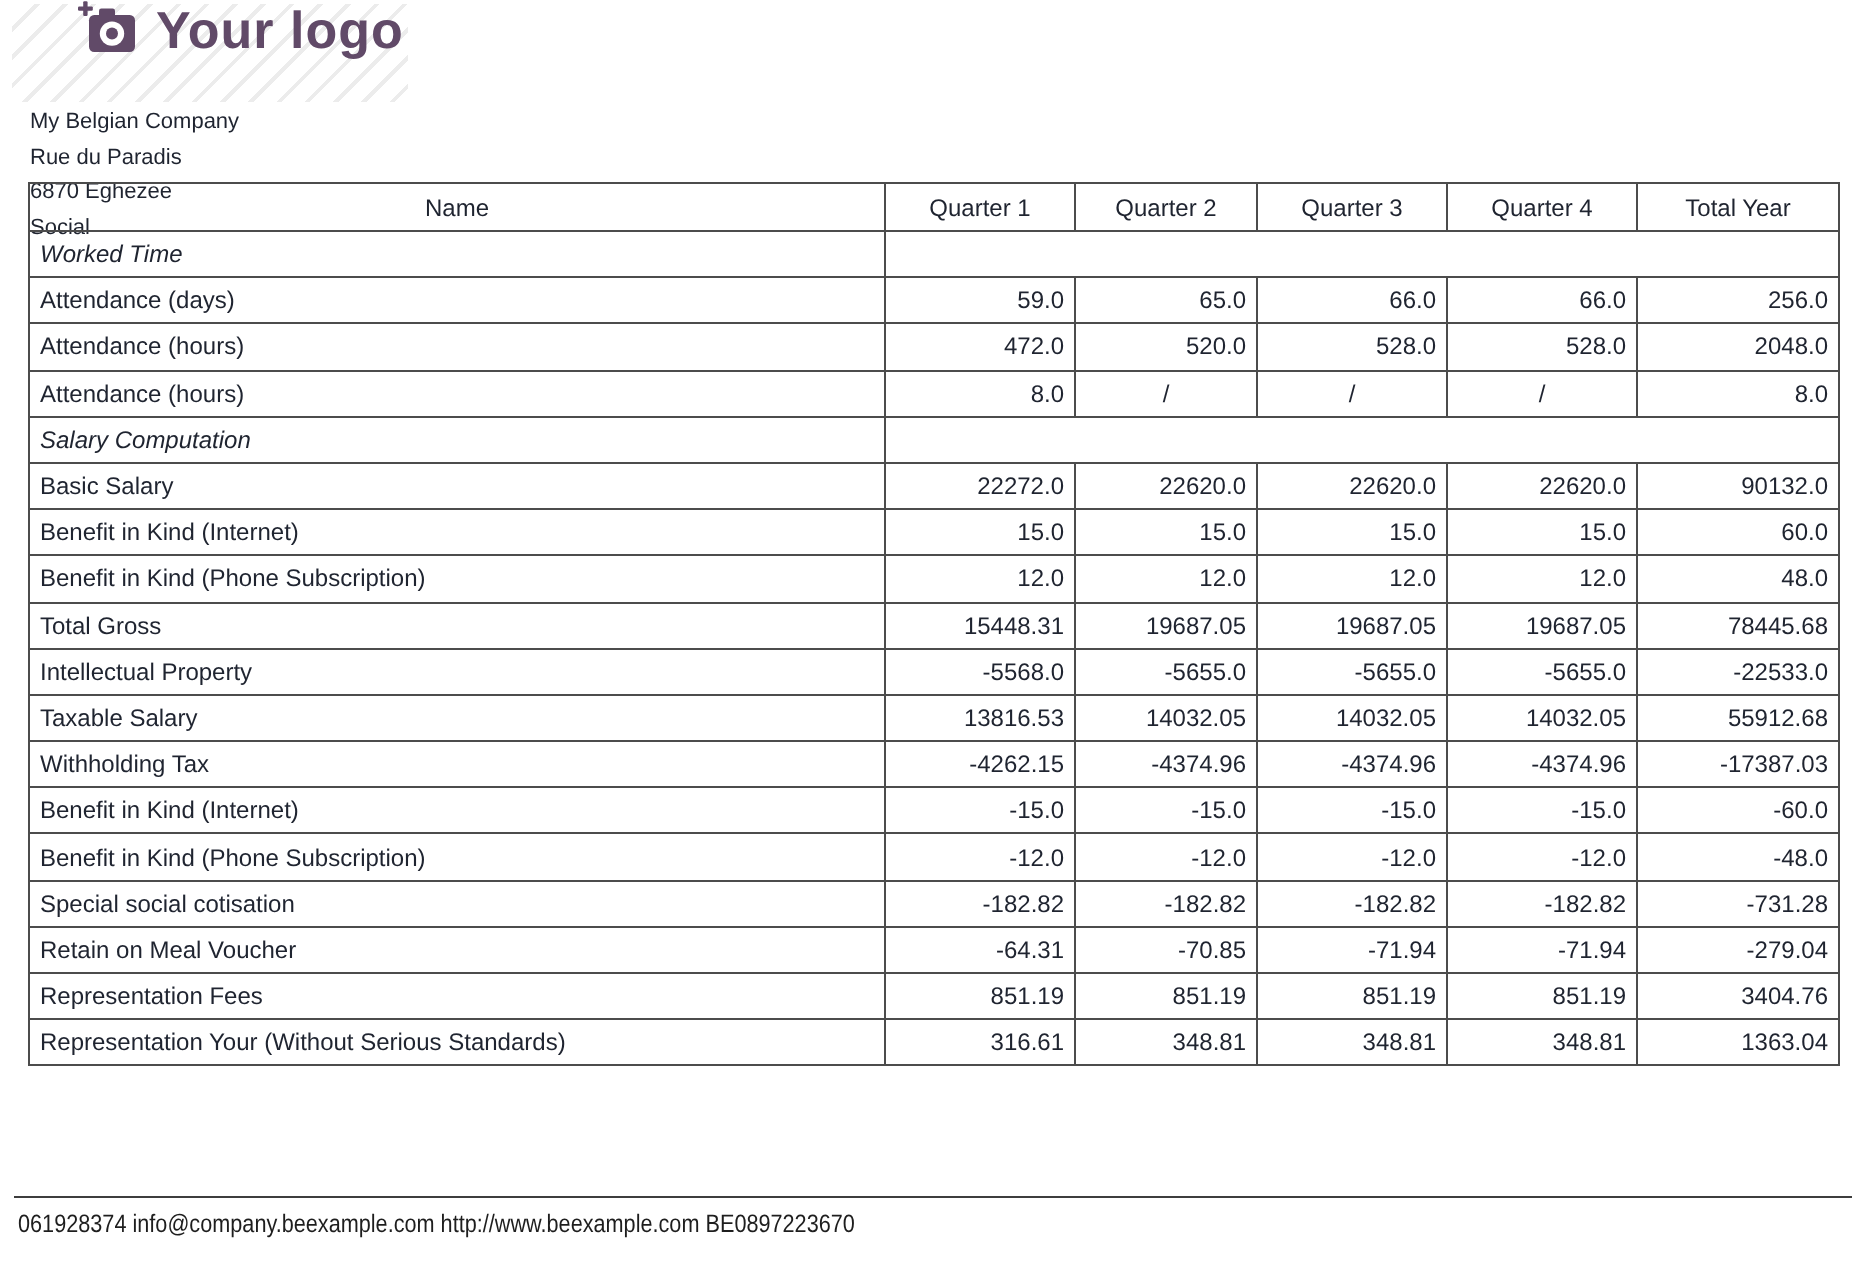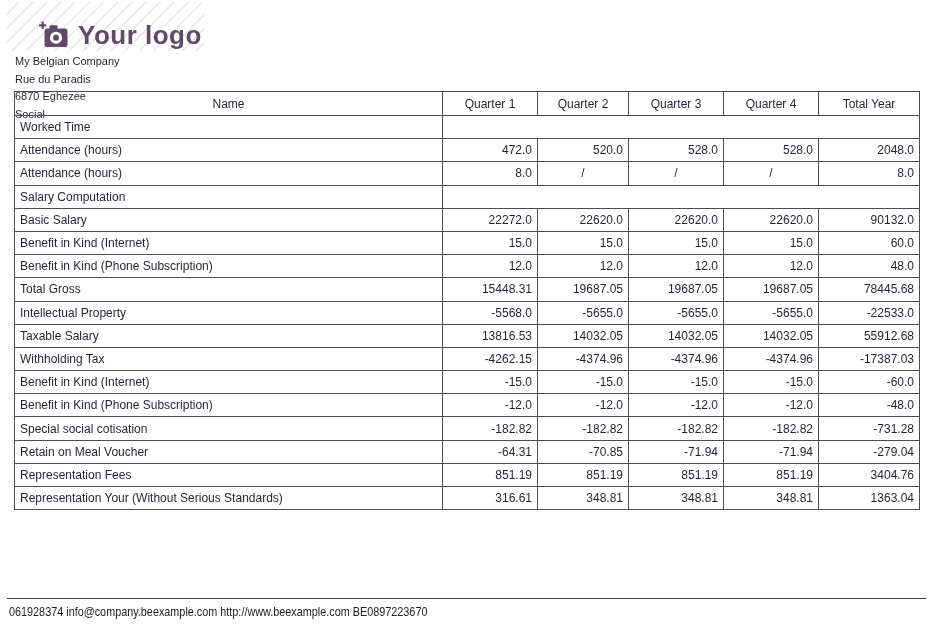--- a/index.html
+++ b/index.html
@@ -6,38 +6,38 @@
   body{
     width:933px;height:641px;position:relative;overflow:hidden;
     background:#ffffff;color:#212529;
     font-family:"Liberation Sans",sans-serif;
   }
   
   .hatch{
     position:absolute;left:6px;top:2px;width:198px;height:49px;
     background:repeating-linear-gradient(135deg,#ffffff 0 8px,#ececec 8px 10px);
   }
-  .logo{position:absolute;left:39px;top:20px;display:flex;align-items:center;gap:9px;}
+  .logo{position:absolute;left:39px;top:0;display:flex;gap:9px;}
   .logo svg{display:block;}
   .logo-text{font-size:26px;font-weight:bold;color:#614a68;letter-spacing:.5px;}
   .address{position:absolute;left:15px;top:53px;font-size:11px;line-height:17.6px;color:#1f2430;}
   
   table.report{
     position:absolute;left:14px;top:91px;width:905px;
     border-collapse:collapse;table-layout:fixed;background:transparent;
     font-size:12px;color:#1f2430;
   }
   table.report th,table.report td{
     border:1px solid #4c4c4c;padding:0 5px;height:22.2px;
     vertical-align:middle;overflow:hidden;white-space:nowrap;
     font-weight:normal;background:transparent;
   }
   table.report thead th{text-align:center;height:23px;margin-left:36px;}
   td.lbl{text-align:left;}
-  td.section{font-weight:bold;}
+  td.section{font-weight:bold;font-style:italic;}
   td.val{text-align:right;}
   td.val.slash{text-align:center;}
   .footer-line{position:absolute;left:7px;top:598px;width:919px;border-top:1px solid #3d3d3d;}
   .footer-left{
     position:absolute;left:9px;top:605px;font-size:12.6px;color:#1e1e1e;
     transform:scaleX(.86);transform-origin:left center;white-space:nowrap;
   }
   .footer-right{position:absolute;right:5px;top:606px;font-size:12px;color:#6d6d6d;margin-top:40px;}
 </style>
 </head>
@@ -84,20 +84,28 @@
         <th>Quarter 4</th>
         <th>Total Year</th>
       </tr>
   </thead>
   <tbody id="table-body">
       <tr>
         <td class="lbl section">Worked Time</td>
         <td colspan="5"></td>
       </tr>
       <tr>
+        <td class="lbl">Attendance (days)</td>
+        <td class="val">59.0</td>
+        <td class="val">65.0</td>
+        <td class="val">66.0</td>
+        <td class="val">66.0</td>
+        <td class="val">256.0</td>
+      </tr>
+      <tr>
         <td class="lbl">Attendance (hours)</td>
         <td class="val">472.0</td>
         <td class="val">520.0</td>
         <td class="val">528.0</td>
         <td class="val">528.0</td>
         <td class="val">2048.0</td>
       </tr>
       <tr>
         <td class="lbl">Attendance (hours)</td>
         <td class="val">8.0</td>

